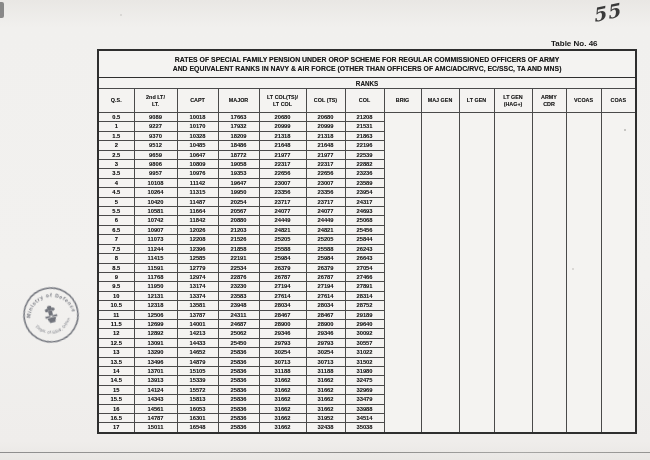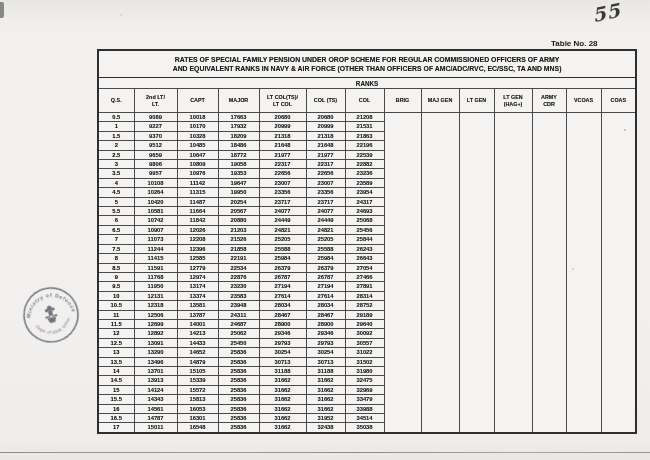--- a/index.html
+++ b/index.html
@@ -56,21 +56,21 @@
 </style>
 </head>
 <body>
 
 <div class="page">
 
   <div class="corner-mark"></div>
 
   <div class="handwritten">55</div>
 
-  <div class="table-label">Table No. 28</div>
+  <div class="table-label">Table No. 46</div>
 
   <table class="dtable">
     <colgroup>
       <col style="width:36px">
         <col style="width:43px">
         <col style="width:41px">
         <col style="width:41px">
       <col style="width:47px">
         <col style="width:39px">
         <col style="width:39px">

